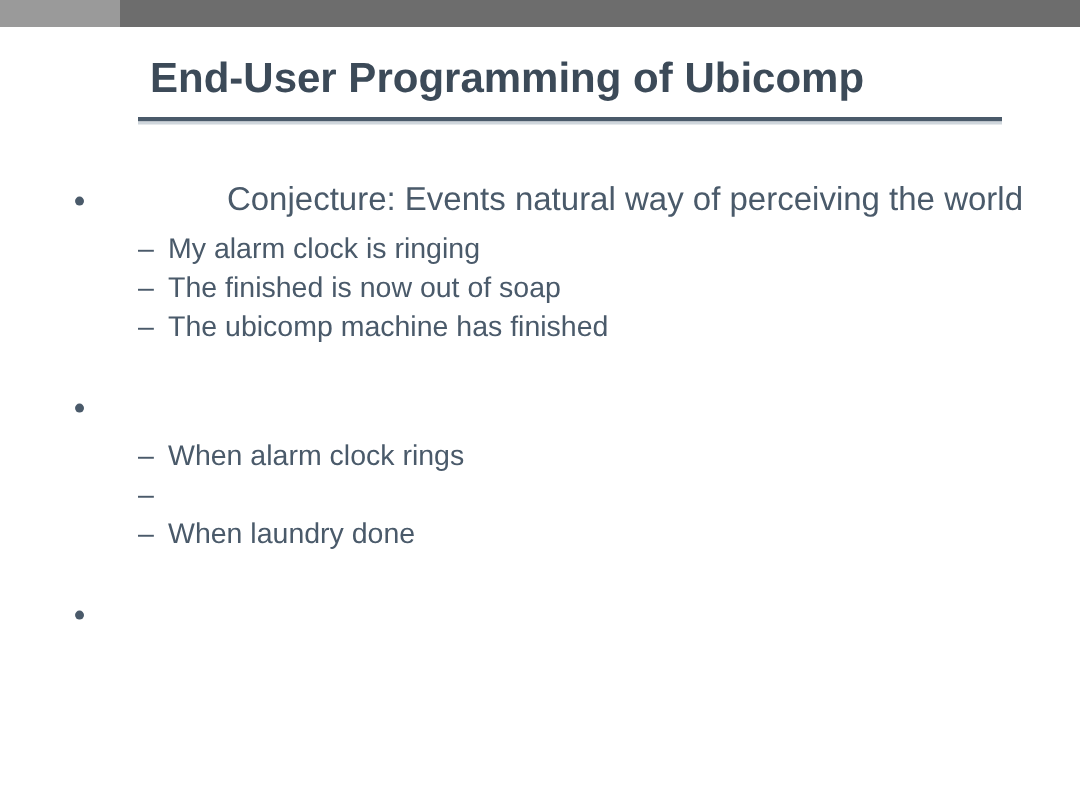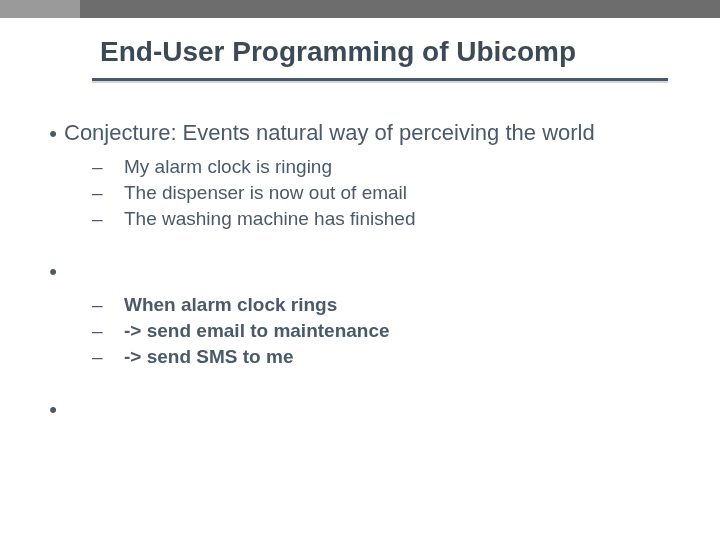--- a/index.html
+++ b/index.html
@@ -72,41 +72,40 @@
     margin-bottom: 6px;
   }
   .bullet-main .dot {
     width: 22px;
     flex: 0 0 22px;
     text-align: center;
     line-height: 28px;
   }
   .bullet-main .txt {
     flex: 1;
+    text-align: right;
   }
   .sublist {
     margin-left: 50px;
     margin-bottom: 26px;
   }
   .bullet-sub {
     display: flex;
     font-size: 19px;
     line-height: 26px;
   }
   .bullet-sub .dash {
     width: 20px;
     flex: 0 0 20px;
   }
   .bullet-sub .txt {
     flex: 1;
-    margin-left: 12px;
   }
   .two-col {
     display: flex;
-    font-weight: bold;
   }
   .two-col .left {
     width: 290px;
   }
   .two-col .right {
     flex: 1;
   }
   .block2 {
     margin-top: 10px;
   }
@@ -132,48 +131,47 @@
       <div class="dot">•</div>
       <div class="txt">Conjecture: Events natural way of perceiving the world</div>
     </div>
     <div class="sublist">
       <div class="bullet-sub">
         <div class="dash">–</div>
         <div class="txt">My alarm clock is ringing</div>
       </div>
       <div class="bullet-sub">
         <div class="dash">–</div>
-        <div class="txt">The dispenser is now out of email</div>
+        <div class="txt">The finished is now out of soap</div>
       </div>
       <div class="bullet-sub">
         <div class="dash">–</div>
-        <div class="txt">The washing machine has finished</div>
+        <div class="txt">The ubicomp machine has finished</div>
       </div>
     </div>
 
     <div class="bullet-main block2">
       <div class="dot">•</div>
     </div>
     <div class="sublist">
       <div class="bullet-sub">
         <div class="dash">–</div>
         <div class="txt two-col">
           <div class="left">When alarm clock rings</div>
         </div>
       </div>
       <div class="bullet-sub">
         <div class="dash">–</div>
         <div class="txt two-col">
-          <div class="right">-&gt; send email to maintenance</div>
         </div>
       </div>
       <div class="bullet-sub">
         <div class="dash">–</div>
         <div class="txt two-col">
-          <div class="right">-&gt; send SMS to me</div>
+          <div class="left">When laundry done</div>
         </div>
       </div>
     </div>
 
     <div class="bullet-main block3">
       <div class="dot">•</div>
     </div>
 
   </div>
 </div>

